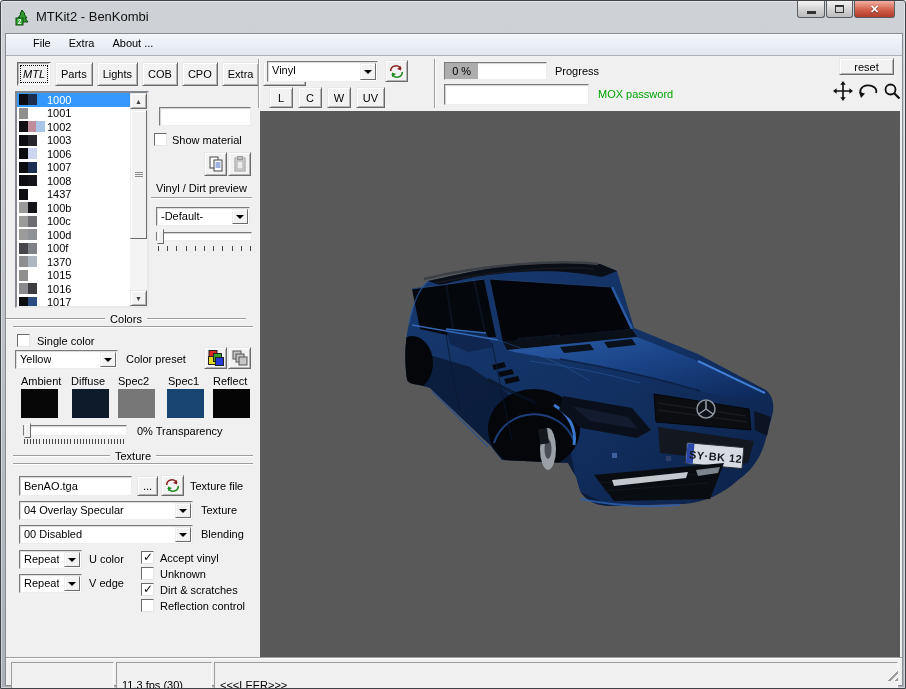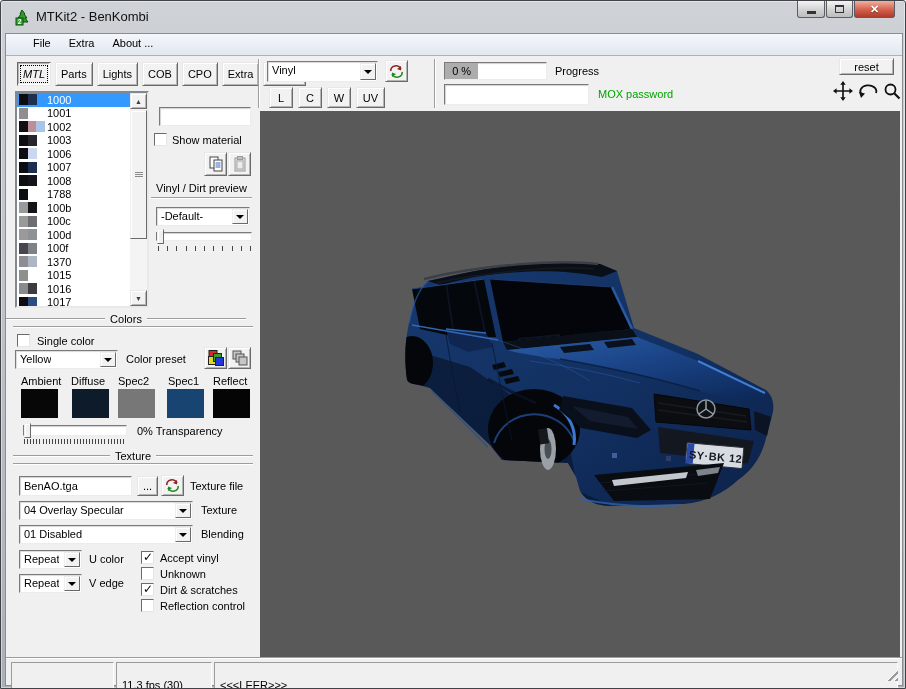--- a/index.html
+++ b/index.html
@@ -212,21 +212,21 @@
           <span class="sws">
             <span class="sw" style="background: rgb(14, 14, 18);"></span>
             <span class="sw" style="background: rgb(20, 20, 26);"></span>
           </span>
           <span class="mid">1008</span>
         </div>
         <div class="mrow">
           <span class="sws">
             <span class="sw" style="background: rgb(13, 13, 17);"></span>
           </span>
-          <span class="mid">1788</span>
+          <span class="mid">1437</span>
         </div>
         <div class="mrow">
           <span class="sws">
             <span class="sw" style="background: rgb(154, 154, 154);"></span>
             <span class="sw" style="background: rgb(20, 20, 24);"></span>
           </span>
           <span class="mid">100b</span>
         </div>
         <div class="mrow">
           <span class="sws">
@@ -445,21 +445,21 @@
 
   <div class="combo" style="left:18px;top:500px;width:174px;height:19px;">
     <span class="ctext">04 Overlay Specular</span>
     <span class="cbtn">
         <span class="tri"></span>
       </span>
   </div>
   <span class="lbl" style="left:200px;top:503px;">Texture</span>
 
   <div class="combo" style="left:18px;top:524px;width:174px;height:19px;">
-    <span class="ctext">01 Disabled</span>
+    <span class="ctext">00 Disabled</span>
     <span class="cbtn">
         <span class="tri"></span>
       </span>
   </div>
   <span class="lbl" style="left:200px;top:527px;">Blending</span>
 
   <div class="combo" style="left:18px;top:549px;width:63px;height:19px;">
     <span class="ctext">Repeat</span>
     <span class="cbtn">
         <span class="tri"></span>

